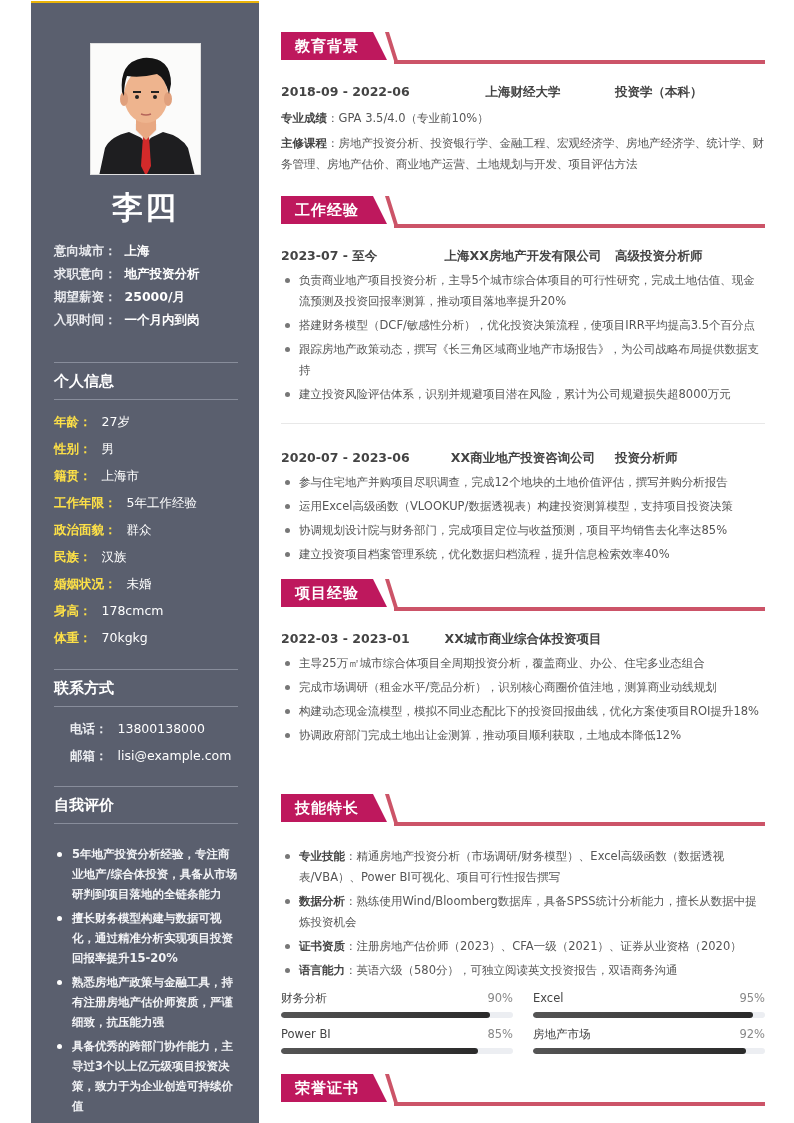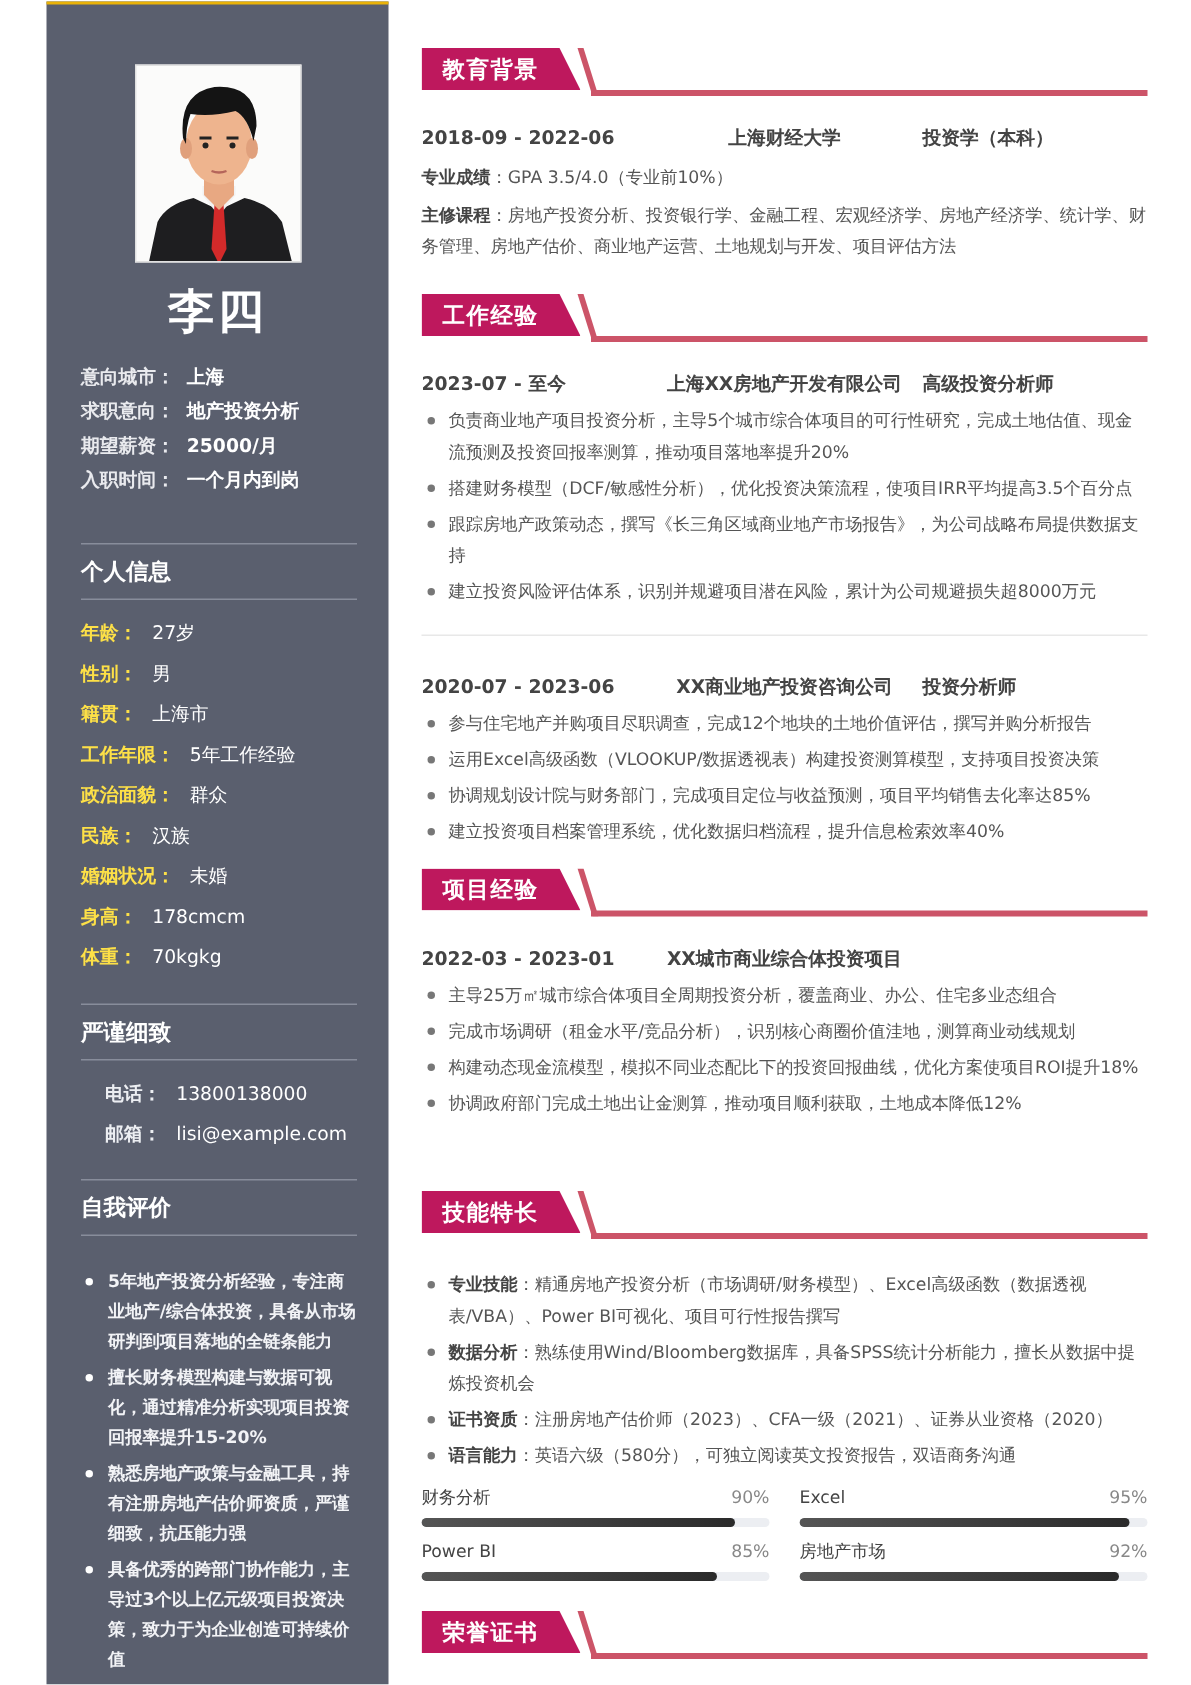--- a/index.html
+++ b/index.html
@@ -135,21 +135,21 @@
             <span class="v">178cmcm</span>
           </div>
         <div class="kv">
             <span class="k">体重：</span>
             <span class="v">70kgkg</span>
           </div>
       </div>
     </div>
 
     <div class="section contact" style="top:666px;">
-      <div class="sec-head">严谨细致</div>
+      <div class="sec-head">联系方式</div>
       <div class="sec-body">
         <div class="kv">
             <span class="k">电话：</span>
             <span class="v">13800138000</span>
           </div>
         <div class="kv">
             <span class="k">邮箱：</span>
             <span class="v">lisi@example.com</span>
           </div>
       </div>

